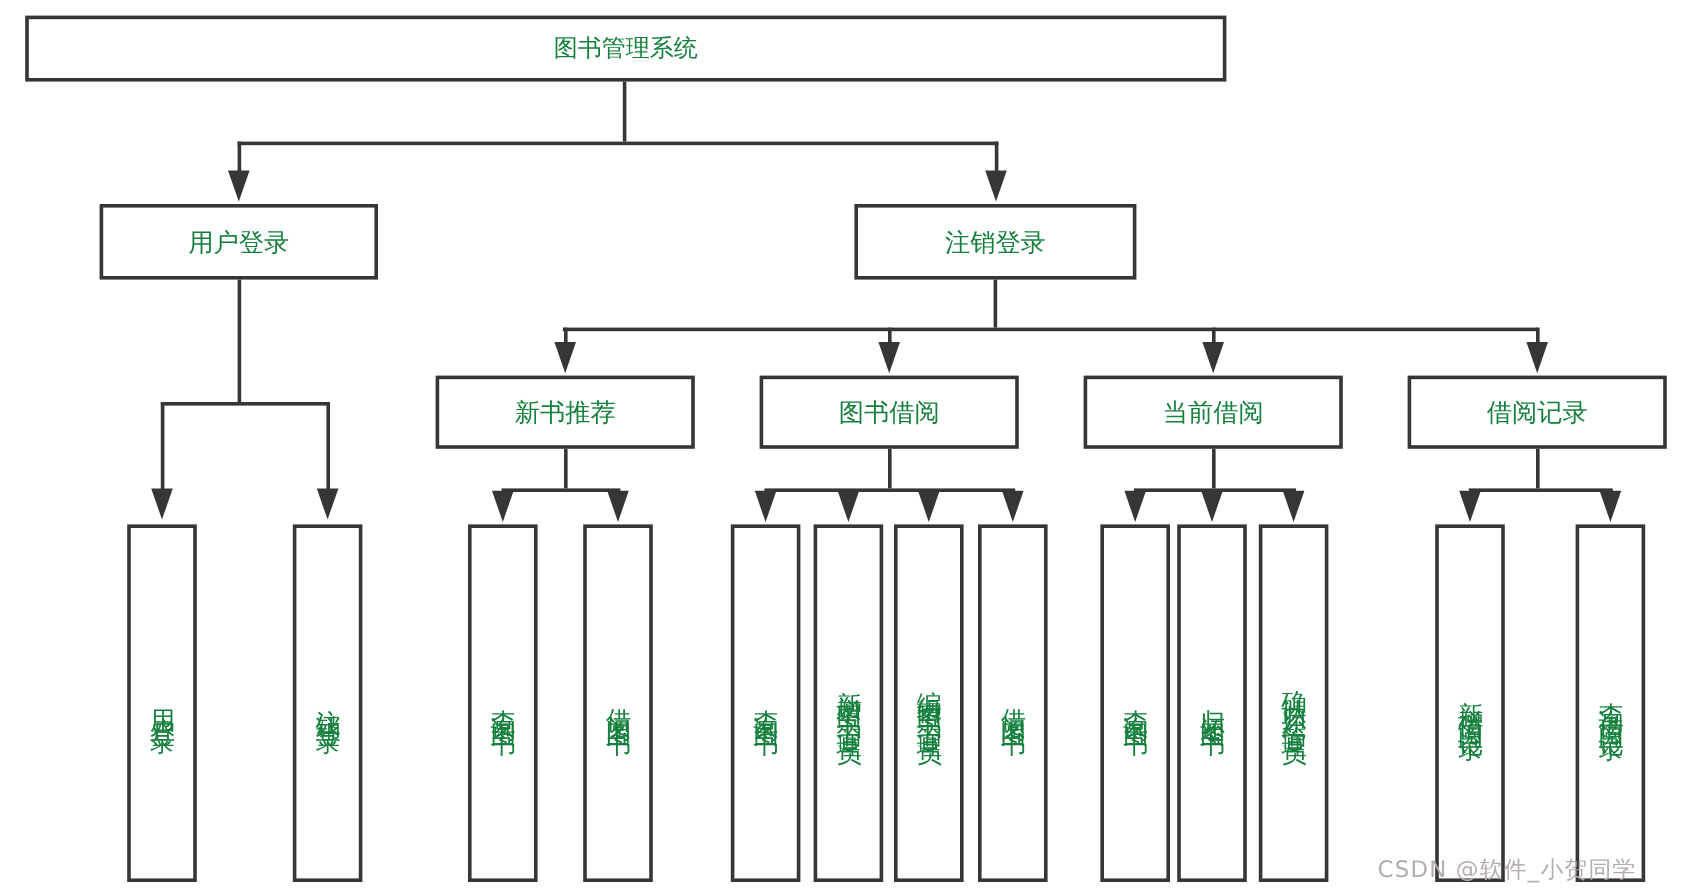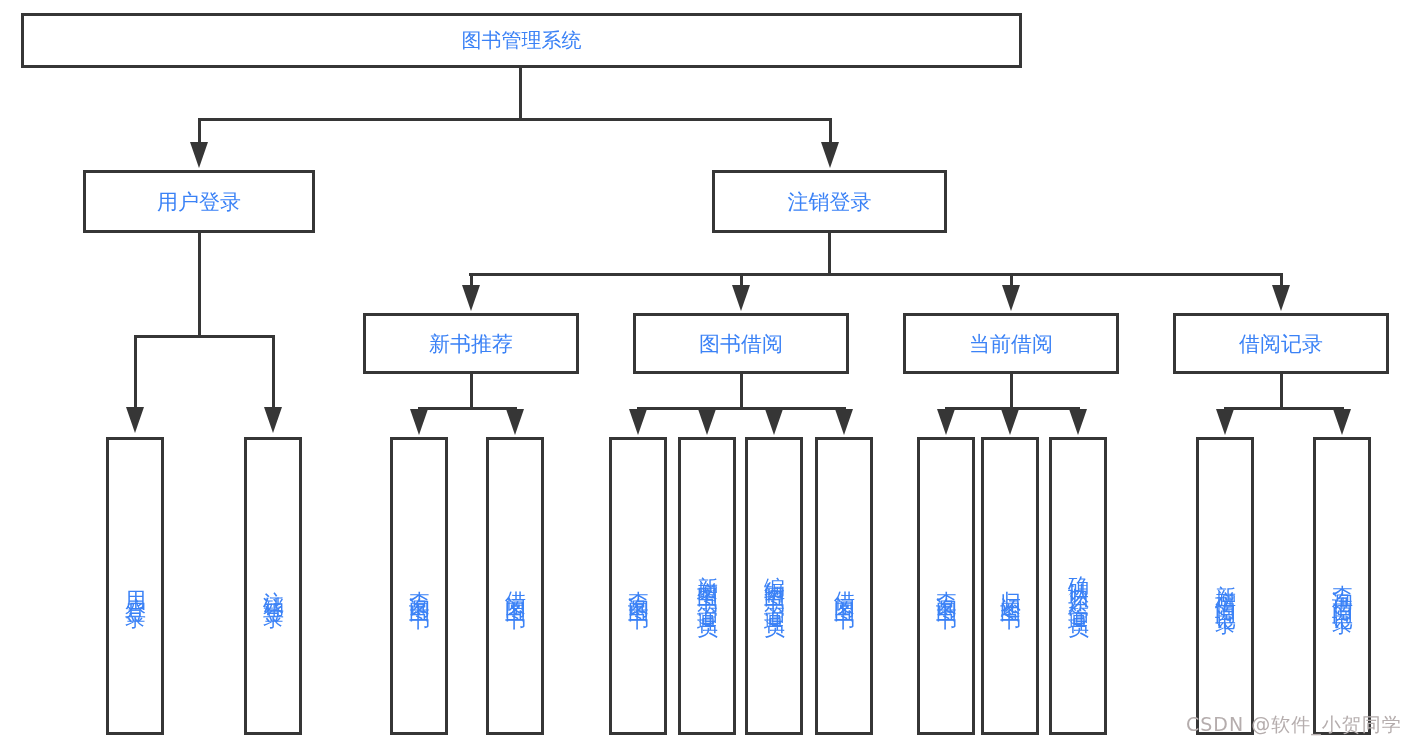--- a/index.html
+++ b/index.html
@@ -3,36 +3,36 @@
 <meta charset="utf-8">
 <style>
   html,body{margin:0;padding:0;background:#fff;}
   .stage{
     position:relative;width:1405px;height:747px;background:#fff;overflow:hidden;
     font-family:"DejaVu Sans",sans-serif;color:#333;
   }
   .box{
     position:absolute;box-sizing:border-box;border:3px solid #363636;background:#fff;
     display:flex;align-items:center;justify-content:center;
-    font-size:21px;color:#3b82f6;white-space:nowrap;
+    font-size:21px;color:#15803d;white-space:nowrap;
   }
   .root{font-size:20px;}
   .vbox{
     writing-mode:vertical-rl;text-orientation:mixed;letter-spacing:6px;
     font-size:21px;line-height:1.0;
   }
   .vline{position:absolute;width:3px;background:#363636;}
   .hline{position:absolute;height:3px;background:#363636;}
   .arrow{
     position:absolute;width:0;height:0;
     border-left:9px solid transparent;border-right:9px solid transparent;
     border-top:26px solid #363636;
   }
   .watermark{
-    position:absolute;left:1186px;top:712px;font-size:19px;color:#b5adad;
+    position:absolute;left:1148px;top:712px;font-size:19px;color:#b5adad;
     letter-spacing:1px;z-index:5;white-space:nowrap;
   }
 </style>
 </head>
 <body>
 
 <div class="stage">
 
   <div class="box root" style="left:21px;top:13px;width:1001px;height:55px;">
     <span>图书管理系统</span>

